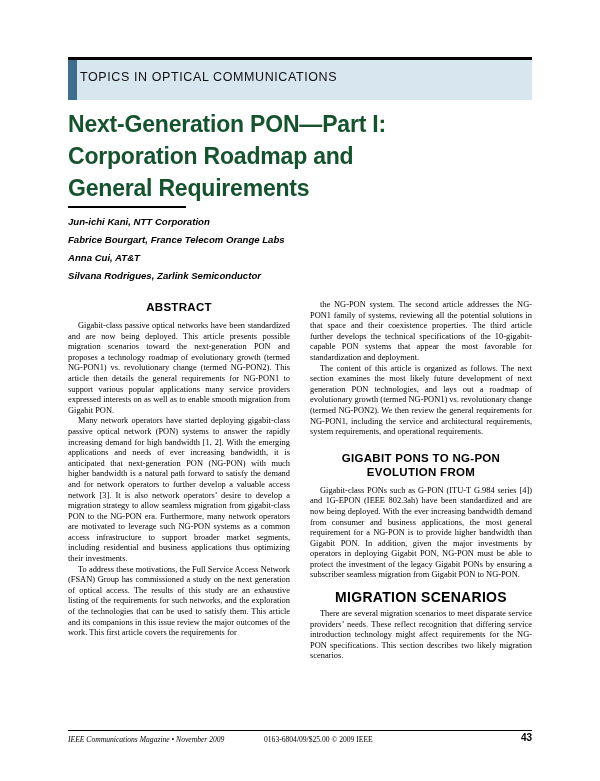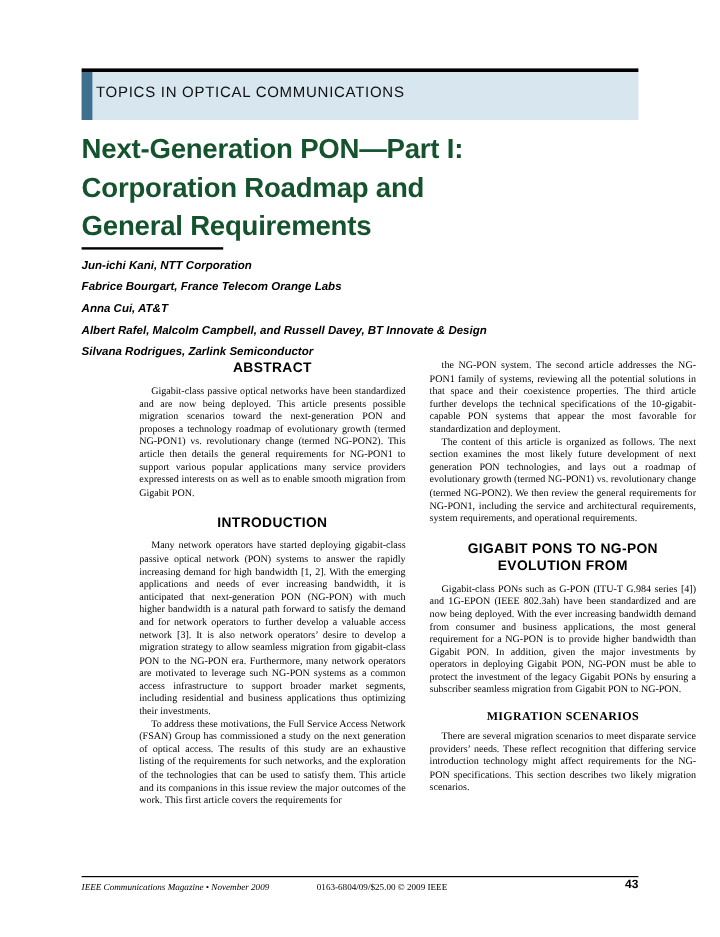--- a/index.html
+++ b/index.html
@@ -98,21 +98,20 @@
   .authors div { white-space: nowrap; }
 
   
   .col {
     position: absolute;
     top: 300px;
     width: 222px;
     font-size: 8.4px;
     line-height: 10.6px;
     text-align: justify;
-    margin-left: 48px;
   }
   .col.left  { left: 68px; }
   .col.right { left: 310px; }
 
   .col p {
     margin: 0 0 0 0;
     text-indent: 10px;
     hyphens: auto;
     -webkit-hyphens: auto;
   }
@@ -125,24 +124,23 @@
     font-variant: small-caps;
     letter-spacing: 0.3px;
     text-indent: 0;
   }
   .head.h1 {
     font-size: 11.5px;
     margin: 13px 0 7px 0;
     line-height: 14px;
   }
   .head.h2 {
-    font-size: 10px;
+    font-size: 14px;
     margin: 11px 0 6px 0;
     line-height: 11px;
-    font-family: Liberation Serif, serif;
   }
   .head.first-head {
     margin-top: 0;
   }
 
   
   .footer-rule {
     position: absolute;
     left: 68px;
     top: 730px;
@@ -188,29 +186,27 @@
     <div>Next-Generation PON—Part I:</div>
     <div>Corporation Roadmap and</div>
     <div>General Requirements</div>
   </div>
 
   <div class="author-rule"></div>
   <div class="authors">
     <div>Jun-ichi Kani, NTT Corporation</div>
     <div>Fabrice Bourgart, France Telecom Orange Labs</div>
     <div>Anna Cui, AT&amp;T</div>
-    <div>Albert Rafel, Malcolm Campbell, and Russell Davey, BT Innovate &amp; Design</div>
     <div>Silvana Rodrigues, Zarlink Semiconductor</div>
   </div>
 
   <div class="col left">
     <div class="head h1 first-head">ABSTRACT</div>
     <p class="first">Gigabit-class passive optical networks have been standardized and are now being deployed. This article presents possible migration scenarios toward the next-generation PON and proposes a technology roadmap of evolutionary growth (termed NG-PON1) vs. revolutionary change (termed NG-PON2). This article then details the general requirements for NG-PON1 to support various popular applications many service providers expressed interests on as well as to enable smooth migration from Gigabit PON.</p>
 
-    <div class="head h1">INTRODUCTION</div>
     <p>Many network operators have started deploying gigabit-class passive optical network (PON) systems to answer the rapidly increasing demand for high bandwidth [1, 2]. With the emerging applications and needs of ever increasing bandwidth, it is anticipated that next-generation PON (NG-PON) with much higher bandwidth is a natural path forward to satisfy the demand and for network operators to further develop a valuable access network [3]. It is also network operators’ desire to develop a migration strategy to allow seamless migration from gigabit-class PON to the NG-PON era. Furthermore, many network operators are motivated to leverage such NG-PON systems as a common access infrastructure to support broader market segments, including residential and business applications thus optimizing their investments.</p>
     <p>To address these motivations, the Full Service Access Network (FSAN) Group has commissioned a study on the next generation of optical access. The results of this study are an exhaustive listing of the requirements for such networks, and the exploration of the technologies that can be used to satisfy them. This article and its companions in this issue review the major outcomes of the work. This first article covers the requirements for</p>
   </div>
 
   <div class="col right">
     <p class="first">the NG-PON system. The second article addresses the NG-PON1 family of systems, reviewing all the potential solutions in that space and their coexistence properties. The third article further develops the technical specifications of the 10-gigabit-capable PON systems that appear the most favorable for standardization and deployment.</p>
     <p>The content of this article is organized as follows. The next section examines the most likely future development of next generation PON technologies, and lays out a roadmap of evolutionary growth (termed NG-PON1) vs. revolutionary change (termed NG-PON2). We then review the general requirements for NG-PON1, including the service and architectural requirements, system requirements, and operational requirements.</p>
 
     <div class="head h1">
       <div>GIGABIT PONS TO NG-PON</div>

